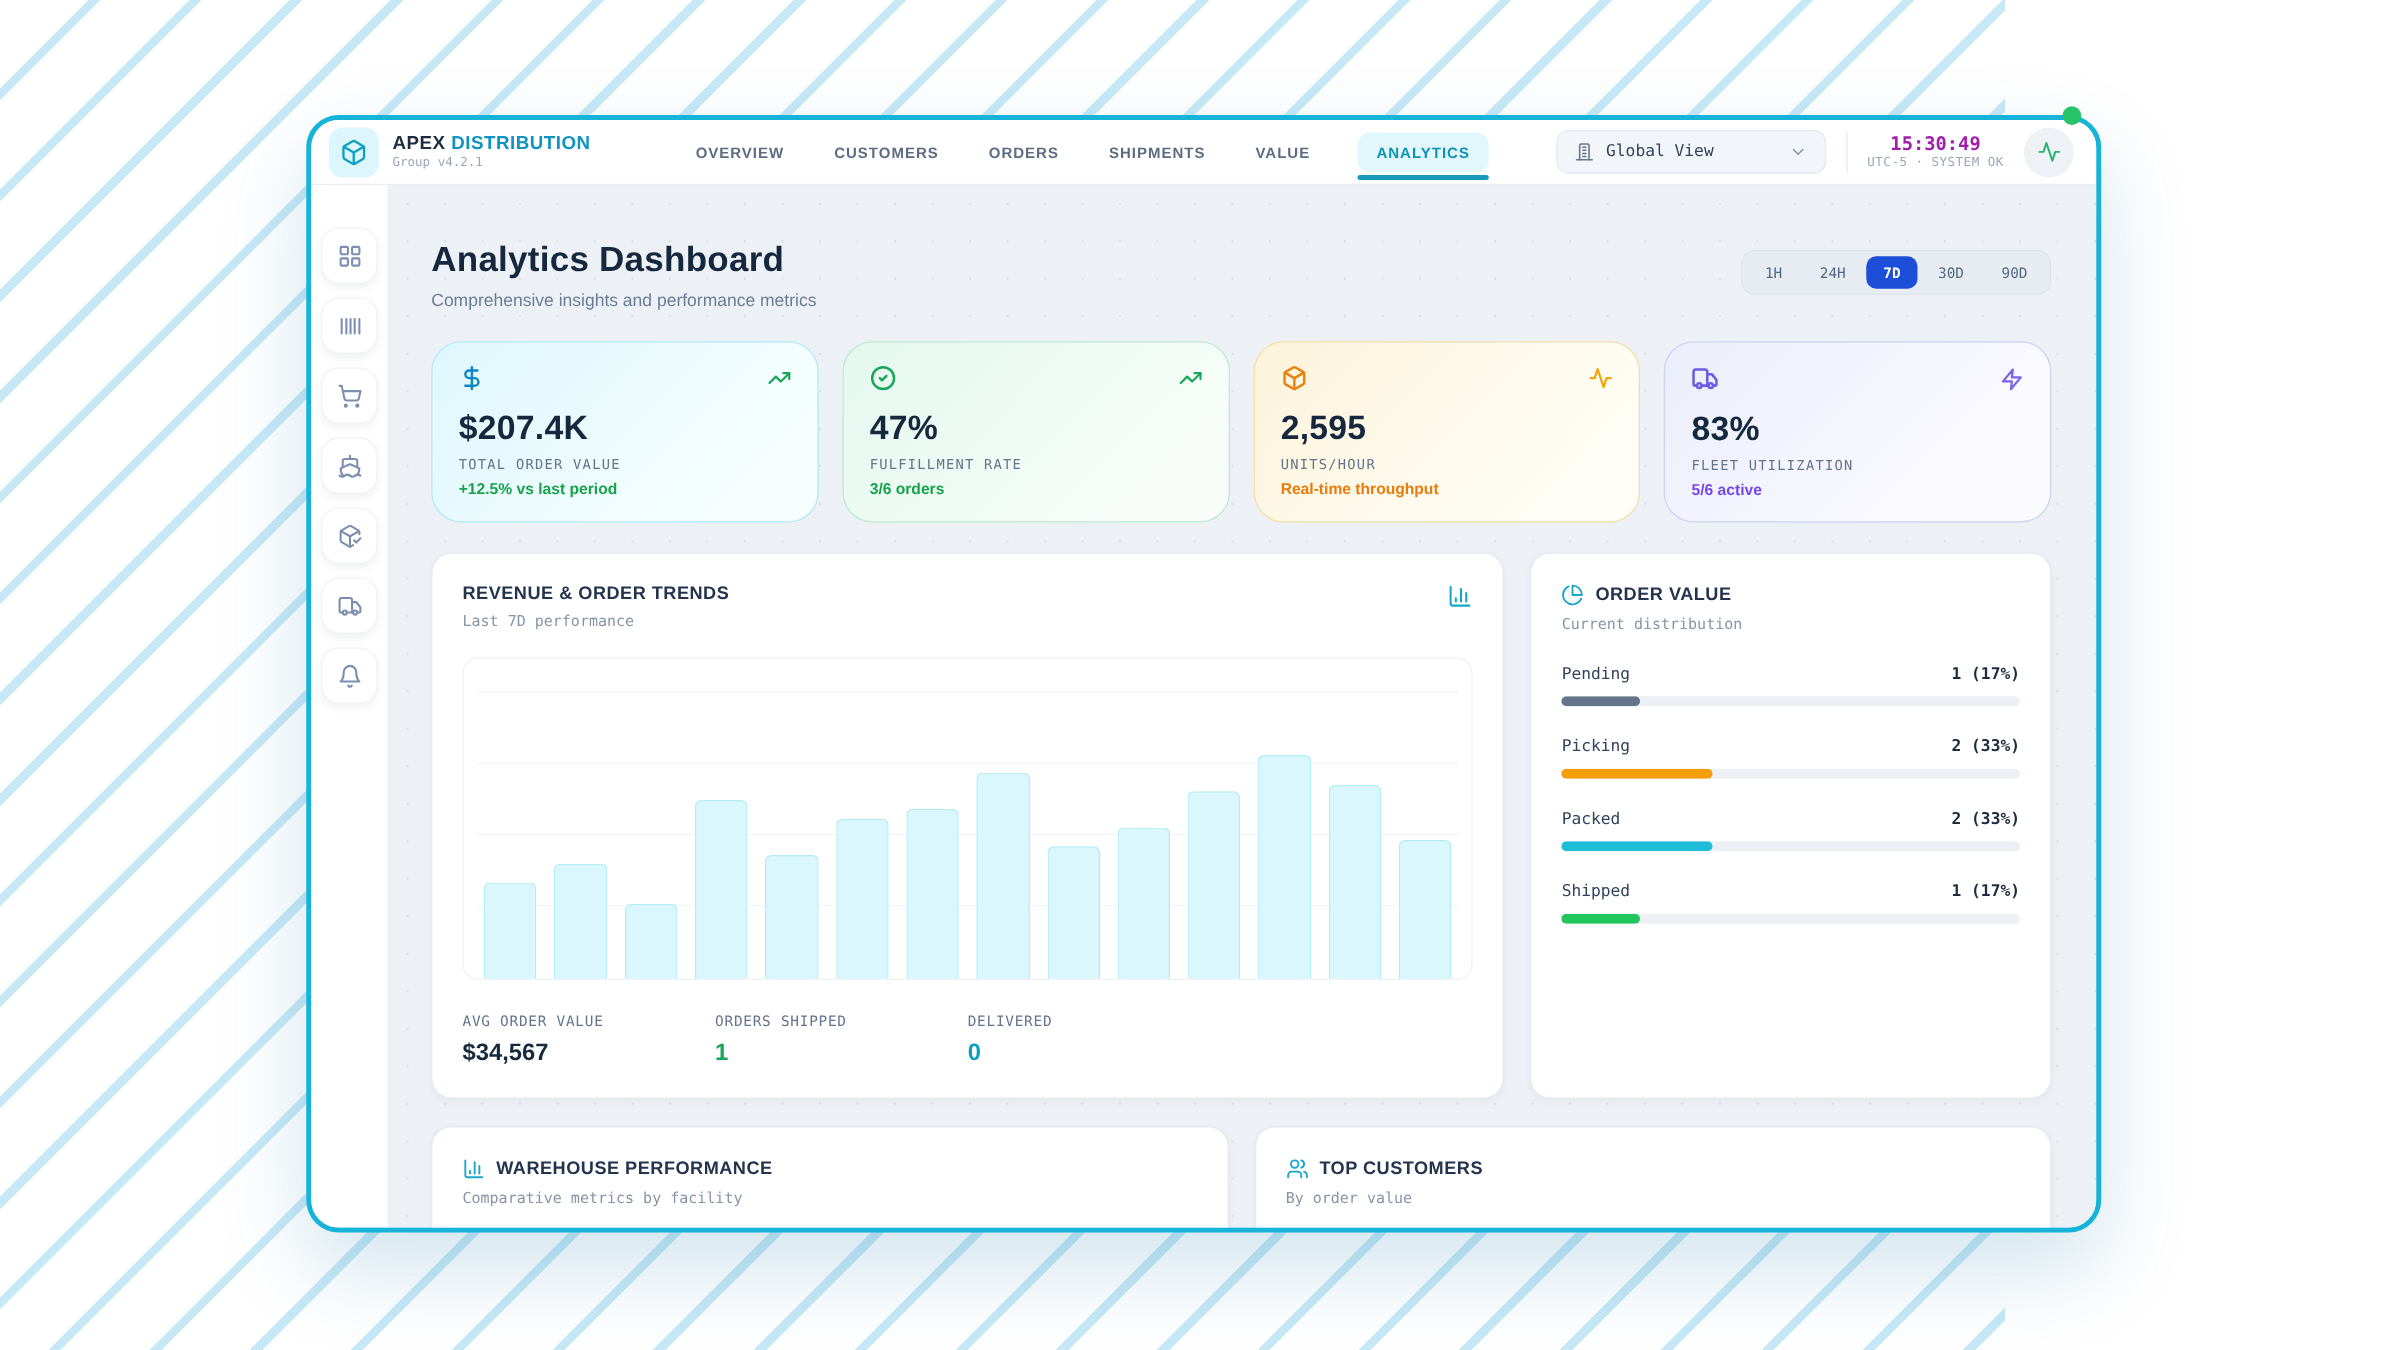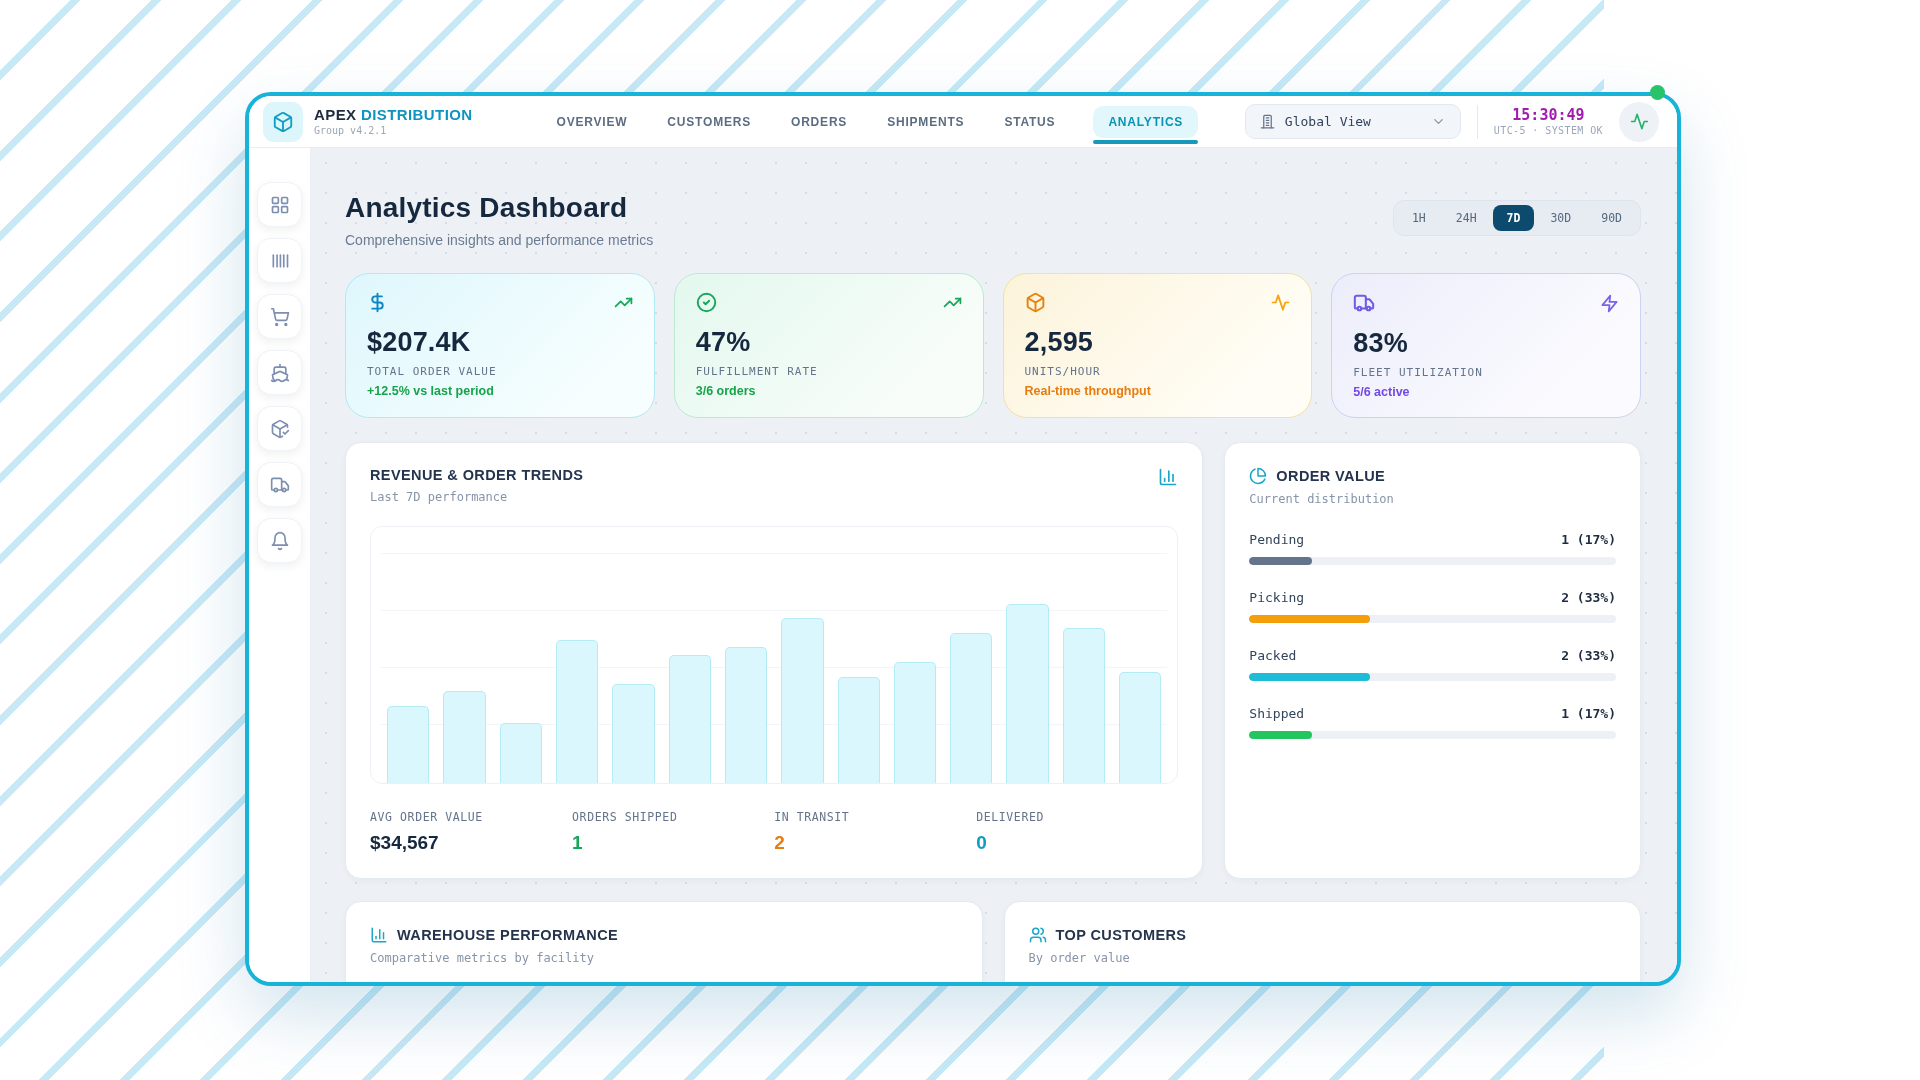--- a/index.html
+++ b/index.html
@@ -97,21 +97,21 @@
   .range-group {
     margin-left:auto; margin-top:8px; display:flex; gap:2px; padding:4px;
     background:#e7ecf2; border:1px solid #dde4ec; border-radius:11px;
     font-family:"DejaVu Sans Mono","Liberation Mono",monospace;
   }
   .range-btn {
     font-size:11.5px; color:#55677e; background:transparent; border:none;
     padding:6px 14px; border-radius:8px; cursor:pointer;
     font-family:inherit;
   }
-  .range-btn.active { background:#0c4a6e; color:#ffffff; font-weight:bold; }
+  .range-btn.active { background:#1d4ed8; color:#ffffff; font-weight:bold; }
 
   
   .kpi-row { display:grid; grid-template-columns:repeat(4,1fr); gap:19px; margin-top:25px; }
   .kpi {
     border-radius:24px; padding:18px 21px 16px; height:145px;
     display:flex; flex-direction:column;
   }
   .kpi-top { display:flex; align-items:center; justify-content:space-between; }
   .kpi-value { font-size:27px; font-weight:800; color:#16283e; margin-top:14px; letter-spacing:.2px; }
   .kpi-label {
@@ -197,21 +197,21 @@
             <div class="brand-title"><span class="b1">APEX</span> <span class="b2">DISTRIBUTION</span></div>
             <div class="brand-sub">Group v4.2.1</div>
           </div>
         </div>
 
         <nav class="mainnav">
           <div class="nav-item">OVERVIEW</div>
           <div class="nav-item">CUSTOMERS</div>
           <div class="nav-item">ORDERS</div>
           <div class="nav-item">SHIPMENTS</div>
-          <div class="nav-item">STATUS</div>
+          <div class="nav-item">VALUE</div>
           <div class="nav-item active">ANALYTICS</div>
         </nav>
 
         <div class="topbar-right">
           <div class="scope-pill">
             <span>
                 <svg width="15" height="15" viewBox="0 0 24 24" fill="none" stroke="#64748b" stroke-width="2" stroke-linecap="round" stroke-linejoin="round">
                   <path d="M6 22V4a2 2 0 0 1 2-2h8a2 2 0 0 1 2 2v18"></path>
                   <path d="M2 22h20"></path>
                   <path d="M10 6h4"></path>
@@ -444,24 +444,20 @@
               <div class="trend-stats">
                 <div>
                   <div class="stat-label">AVG ORDER VALUE</div>
                   <div class="stat-value">$34,567</div>
                 </div>
                 <div>
                   <div class="stat-label">ORDERS SHIPPED</div>
                   <div class="stat-value green">1</div>
                 </div>
                 <div>
-                  <div class="stat-label">IN TRANSIT</div>
-                  <div class="stat-value orange">2</div>
-                </div>
-                <div>
                   <div class="stat-label">DELIVERED</div>
                   <div class="stat-value cyan">0</div>
                 </div>
               </div>
             </section>
 
             <section class="panel">
               <div class="panel-head">
                 <div>
                   <div class="panel-title-wrap">

